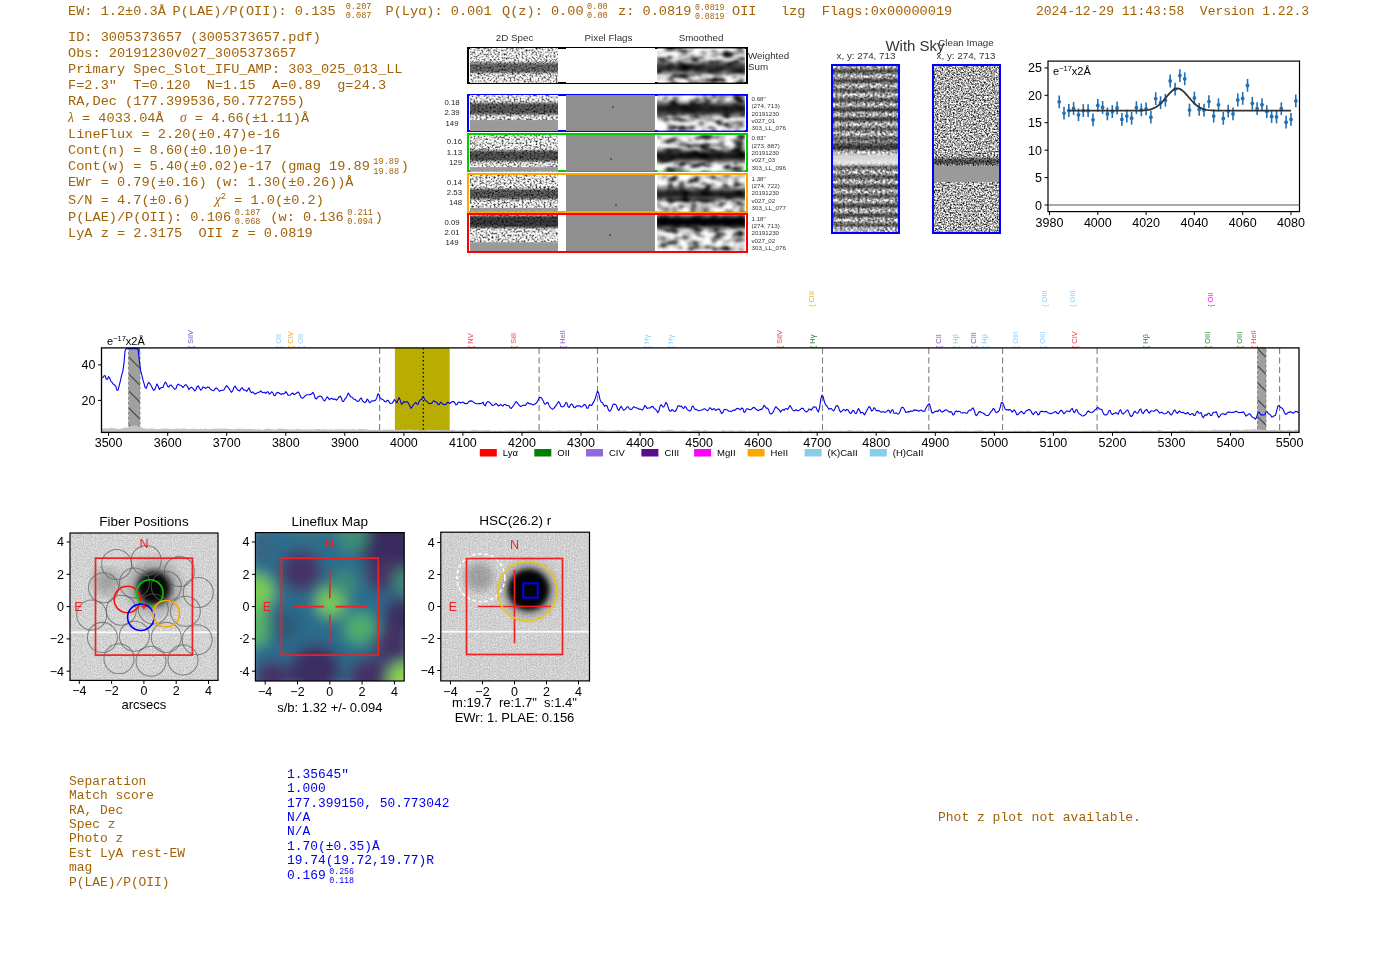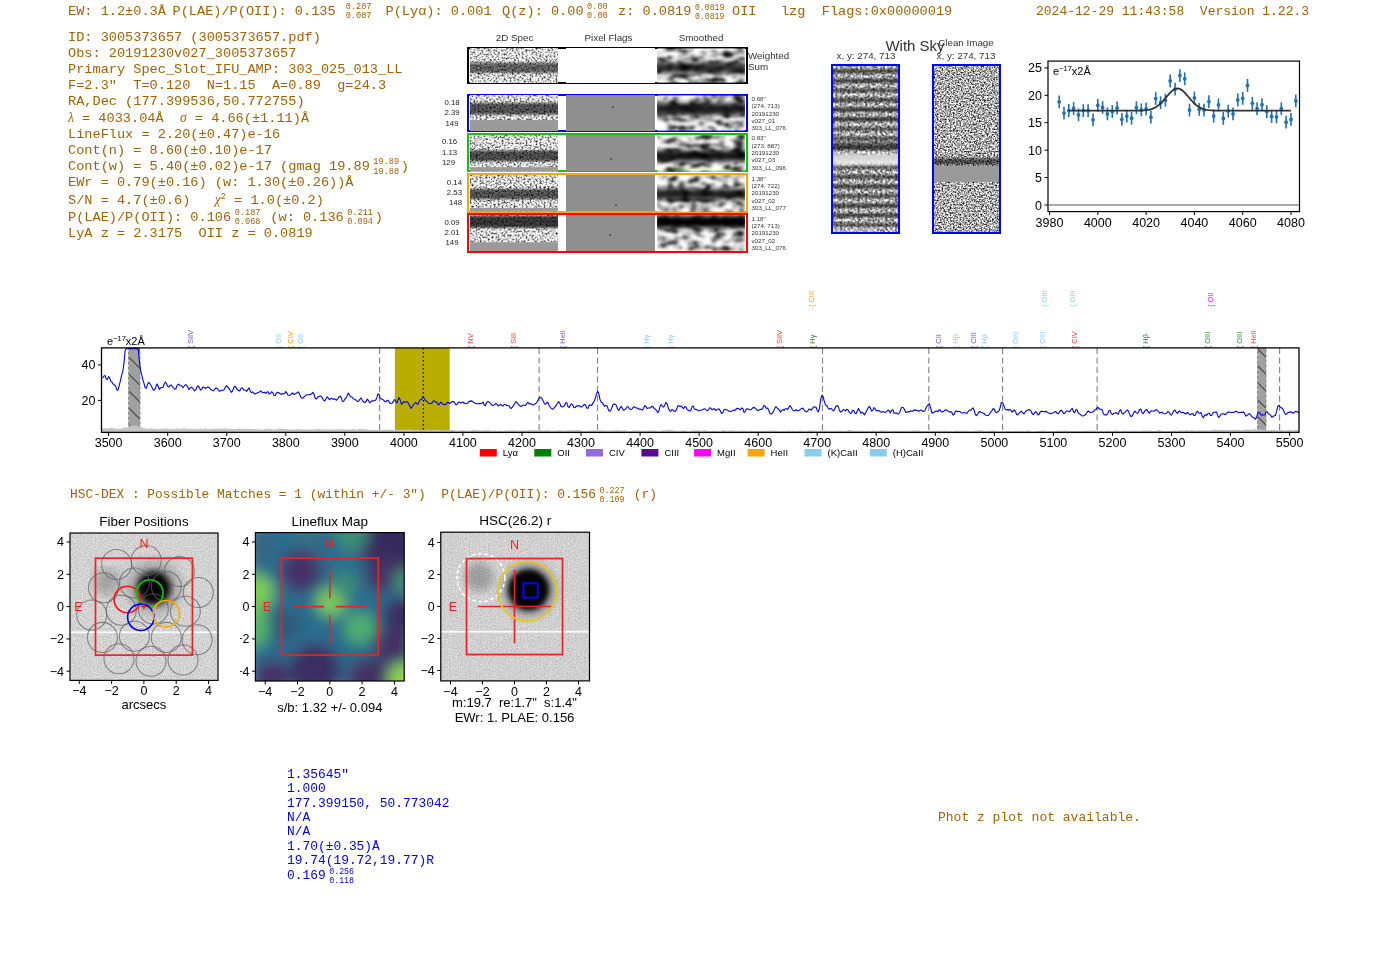--- a/index.html
+++ b/index.html
@@ -11,21 +11,21 @@
 <div class="mono" style="left:68px;top:3.9px;font-size:13.6px">
 <span style="position:absolute;left:0px;white-space:pre">EW: 1.2±0.3Å</span>
 <span style="position:absolute;left:104.5px;white-space:pre">P(LAE)/P(OII): 0.135<span style="position:relative;display:inline-block;width:31px;height:1px;vertical-align:baseline"><span style="position:absolute;left:10px;top:-11.0px;font-size:8.6px;line-height:9.6px;white-space:nowrap">0.207<br>0.087</span></span></span>
 <span style="position:absolute;left:317.5px;white-space:pre">P(Lyα): 0.001</span>
 <span style="position:absolute;left:434px;white-space:pre">Q(z): 0.00<span style="position:relative;display:inline-block;width:26px;height:1px;vertical-align:baseline"><span style="position:absolute;left:3.5px;top:-11.0px;font-size:8.6px;line-height:9.6px;white-space:nowrap">0.00<br>0.00</span></span></span>
 <span style="position:absolute;left:550px;white-space:pre">z: 0.0819<span style="position:relative;display:inline-block;width:35px;height:1px;vertical-align:baseline"><span style="position:absolute;left:3.5px;top:-11.0px;font-size:8.2px;line-height:9.2px;white-space:nowrap">0.0819<br>0.0819</span></span></span>
 <span style="position:absolute;left:664px;white-space:pre">OII   lzg  Flags:0x00000019</span>
 <span style="position:absolute;left:968px;font-size:13px;white-space:pre">2024-12-29 11:43:58  Version 1.22.3</span>
 </div>
     <div class="mono" style="left:68px;top:29.9px;font-size:13.6px;line-height:16.07px;white-space:pre"><div>ID: 3005373657 (3005373657.pdf)</div><div>Obs: 20191230v027_3005373657</div><div>Primary Spec_Slot_IFU_AMP: 303_025_013_LL</div><div>F=2.3"  T=0.120  N=1.15  A=0.89  g=24.3</div><div>RA,Dec (177.399536,50.772755)</div><div><i>λ</i> = 4033.04Å  <i>σ</i> = 4.66(±1.11)Å</div><div>LineFlux = 2.20(±0.47)e-16</div><div>Cont(n) = 8.60(±0.10)e-17</div><div>Cont(w) = 5.40(±0.02)e-17 (gmag 19.89<span style="position:relative;display:inline-block;width:31px;height:1px;vertical-align:baseline"><span style="position:absolute;left:3.5px;top:-11.0px;font-size:8.6px;line-height:9.6px;white-space:nowrap">19.89<br>19.88</span></span>)</div><div>EWr = 0.79(±0.16) (w: 1.30(±0.26))Å</div><div>S/N = 4.7(±0.6)   <i>χ</i><span style="font-size:8.5px;position:relative;top:-4.5px">2</span> = 1.0(±0.2)</div><div>P(LAE)/P(OII): 0.106<span style="position:relative;display:inline-block;width:31px;height:1px;vertical-align:baseline"><span style="position:absolute;left:3.5px;top:-11.0px;font-size:8.6px;line-height:9.6px;white-space:nowrap">0.187<br>0.068</span></span> (w: 0.136<span style="position:relative;display:inline-block;width:31px;height:1px;vertical-align:baseline"><span style="position:absolute;left:3.5px;top:-11.0px;font-size:8.6px;line-height:9.6px;white-space:nowrap">0.211<br>0.094</span></span>)</div><div>LyA z = 2.3175  OII z = 0.0819</div></div>
-    <div class="mono" style="left:70px;top:486.5px;font-size:12.9px;white-space:pre">HSC-DEX : Possible Matches = 1 (within +/- 3")  P(LAE)/P(OII): 0.156<span style="position:relative;display:inline-block;width:30px;height:1px;vertical-align:baseline"><span style="position:absolute;left:3.5px;top:-11.0px;font-size:8.3px;line-height:9.3px;white-space:nowrap">0.227<br>0.109</span></span> (r)</div>
+    <div class="mono" style="left:69px;top:774.6px;font-size:12.9px;line-height:14.45px;white-space:pre"><div>Separation</div><div>Match score</div><div>RA, Dec</div><div>Spec z</div><div>Photo z</div><div>Est LyA rest-EW</div><div>mag</div><div>P(LAE)/P(OII)</div></div>
     <div class="mono" style="left:287px;top:767.6px;font-size:12.9px;line-height:14.45px;white-space:pre;color:#0000e8"><div>1.35645"</div><div>1.000</div><div>177.399150, 50.773042</div><div>N/A</div><div>N/A</div><div>1.70(±0.35)Å</div><div>19.74(19.72,19.77)R</div><div>0.169<span style="position:relative;display:inline-block;width:30px;height:1px;vertical-align:baseline"><span style="position:absolute;left:3.5px;top:-11.0px;font-size:8.3px;line-height:9.3px;white-space:nowrap">0.256<br>0.118</span></span></div></div>
     <div class="mono" style="left:938px;top:810px;font-size:13px;white-space:pre">Phot z plot not available.</div>
     <div style="position:absolute;top:32px;font-size:9.8px;font-family:Liberation Sans, sans-serif;color:#333;white-space:pre;left:514.6px;transform:translateX(-50%)">2D Spec</div>
 <div style="position:absolute;top:32px;font-size:9.8px;font-family:Liberation Sans,sans-serif;color:#333;white-space:pre;left:608.5px;transform:translateX(-50%)">Pixel Flags</div>
 <div style="position:absolute;top:32px;font-size:9.8px;font-family:Liberation Sans,sans-serif;color:#333;white-space:pre;left:701px;transform:translateX(-50%)">Smoothed</div>
 <div style="position:absolute;top:50px;font-size:9.8px;font-family:Liberation Sans,sans-serif;color:#333;white-space:pre;left:748px">Weighted<br>Sum</div>
 <div style="position:absolute;left:467.0px;top:46.7px;width:281.0px;height:37.8px;border:2.4px solid #000;box-sizing:border-box;background:#fff"></div>
 <div style="position:absolute;left:470.4px;top:48.300000000000004px">
       <svg width="88" height="35" style="position:absolute">
         <defs>
@@ -107,21 +107,21 @@
           <filter id="nz6" x="0" y="0" width="100%" height="100%" color-interpolation-filters="sRGB">
             <feTurbulence type="fractalNoise" baseFrequency="0.09 0.22" numOctaves="3" seed="15" stitchTiles="stitch"></feTurbulence>
             <feColorMatrix type="matrix" values="3.2 0 0 0 -0.85 3.2 0 0 0 -0.85 3.2 0 0 0 -0.85 0 0 0 0 1"></feColorMatrix>
             <feGaussianBlur stdDeviation="1.5"></feGaussianBlur>
           </filter>
         </defs>
         <rect width="88" height="37" filter="url(#nz6)"></rect>
         <rect x="-3" y="15.371999999999996" width="93.5" height="10.979999999999999" fill="#000" opacity="0.9" filter="blur(2.5px)" style="filter:blur(2.5px)"></rect>
       </svg>
     </div>
-<div style="position:absolute;left:442px;top:137.4px;width:20px;text-align:left;font-size:7.8px;line-height:10.3px;font-family:Liberation Sans,sans-serif;color:#222">0.16<br>1.13<br>129</div>
+<div style="position:absolute;left:442px;top:137.4px;width:20px;text-align:right;font-size:7.8px;line-height:10.3px;font-family:Liberation Sans,sans-serif;color:#222">0.16<br>1.13<br>129</div>
 <div style="position:absolute;left:751.5px;top:134.4px;font-size:6.2px;line-height:7.35px;font-family:Liberation Sans,sans-serif;color:#333;white-space:nowrap">0.83"<br>(273, 887)<br>20191230<br>v027_03<br>303_LL_096</div>
 <div style="position:absolute;left:467.0px;top:173.0px;width:281.0px;height:39.7px;border:2.4px solid #ffa500;box-sizing:border-box;background:#fff"></div>
 <div style="position:absolute;left:470.4px;top:174.6px">
       <svg width="88" height="37" style="position:absolute">
         <defs>
           <filter id="nz7" x="0" y="0" width="100%" height="100%" color-interpolation-filters="sRGB">
             <feTurbulence type="fractalNoise" baseFrequency="0.5" numOctaves="2" seed="16" stitchTiles="stitch"></feTurbulence>
             <feColorMatrix type="matrix" values="2.1 0 0 0 -0.22 2.1 0 0 0 -0.22 2.1 0 0 0 -0.22 0 0 0 0 1"></feColorMatrix>
           </filter>
         </defs>

